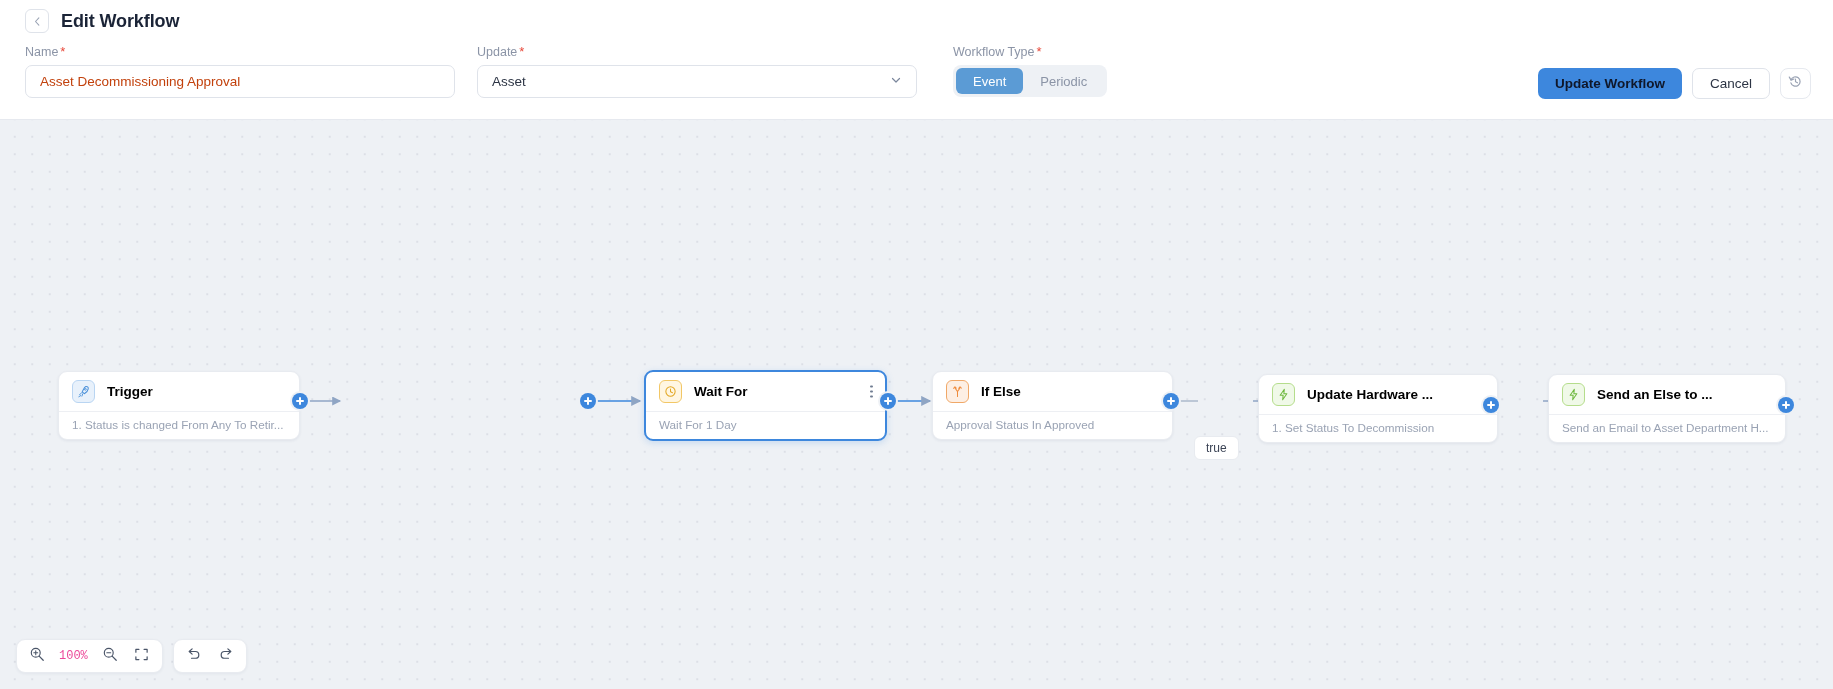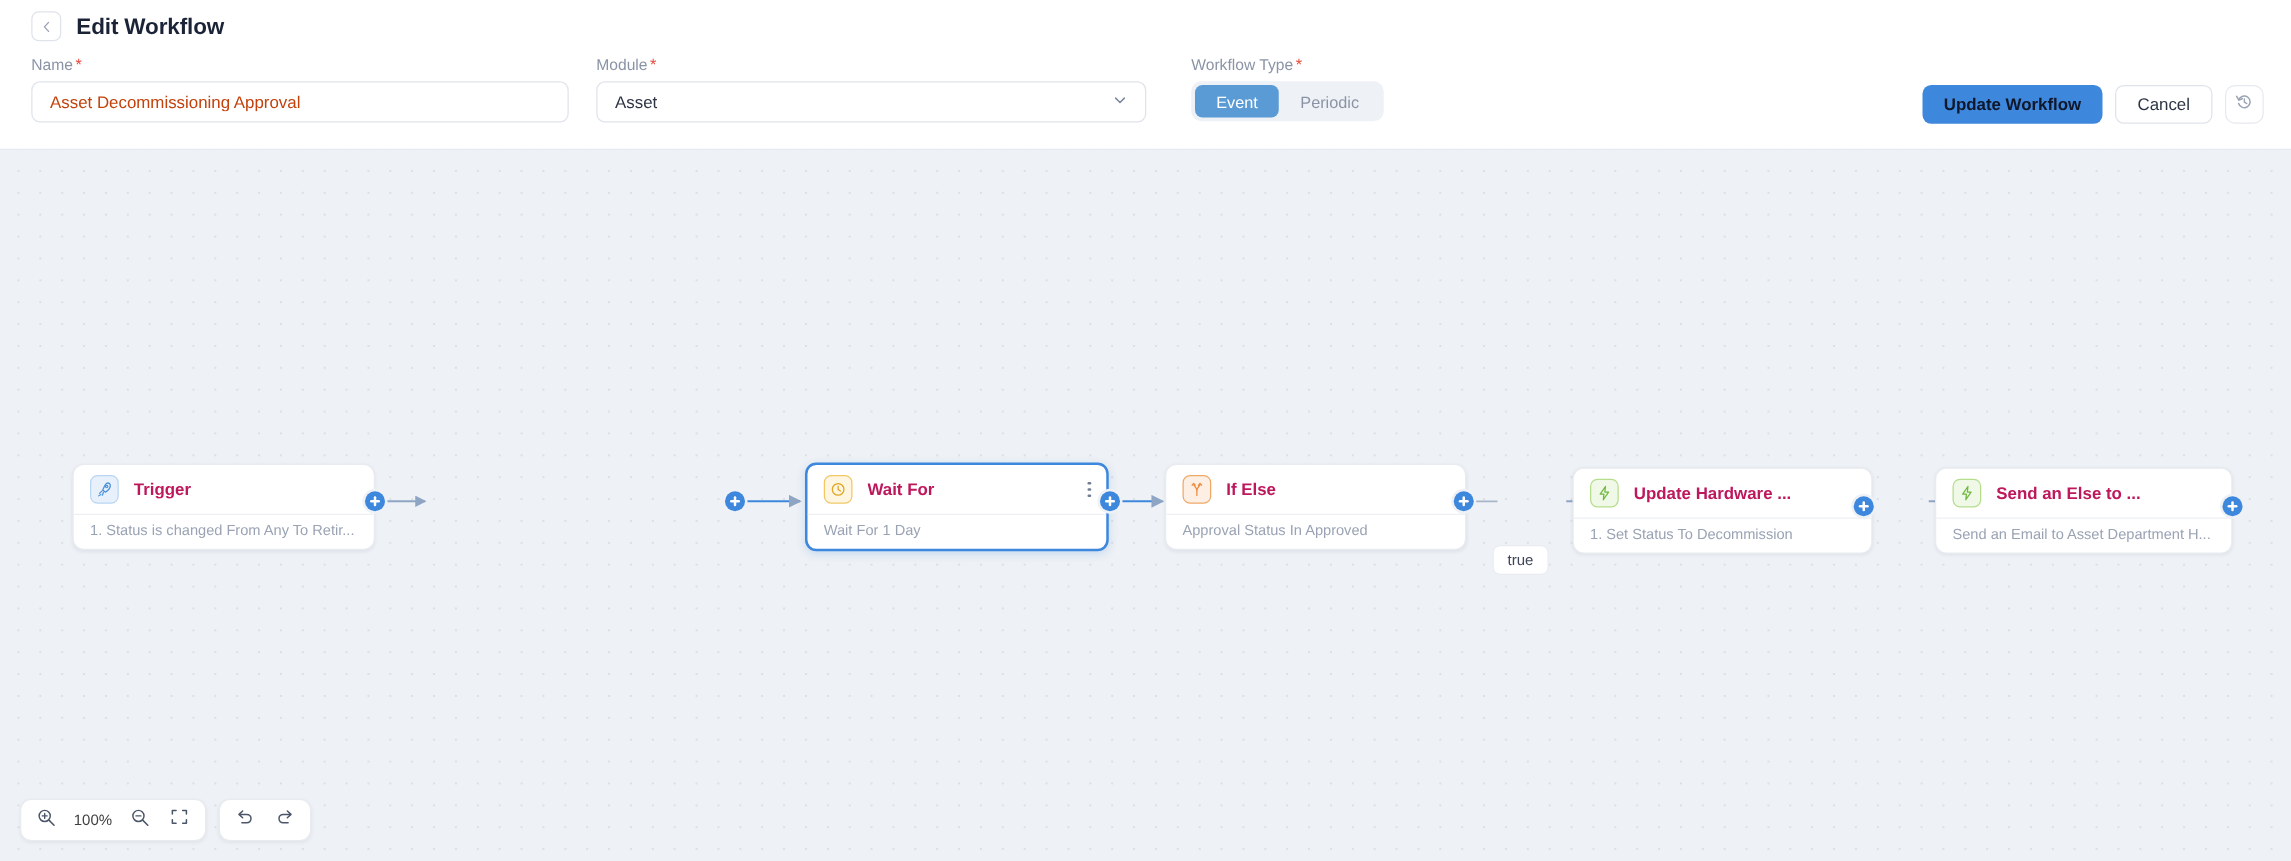--- a/index.html
+++ b/index.html
@@ -138,21 +138,21 @@
   .node-icon {
     width: 23px; height: 23px; border-radius: 6px;
     display: flex; align-items: center; justify-content: center;
     flex: 0 0 auto;
   }
   .ic-blue   { background: #e8f1fb; border: 1px solid #b9d5f2; }
   .ic-green  { background: #f0f9e8; border: 1px solid #b5dd8c; }
   .ic-amber  { background: #fff6e2; border: 1px solid #f2c766; }
   .ic-orange { background: #fdefe4; border: 1px solid #f0a868; }
   .node-title {
-    font-size: 13.5px; font-weight: bold; color: #be185d;
+    font-size: 13.5px; font-weight: bold; color: #000000;
     white-space: nowrap; overflow: hidden;
   }
   .node-menu {
     position: absolute; right: 12px; top: 50%;
     transform: translateY(-50%);
     display: flex; flex-direction: column; gap: 2.5px;
     cursor: pointer;
   }
   .node-menu span {
     display: block; width: 2.6px; height: 2.6px;
@@ -199,22 +199,22 @@
     height: 34px; display: flex; align-items: center;
     padding: 0 6px; gap: 4px;
     box-shadow: 0 1px 3px rgba(30,45,80,0.06);
   }
   .tb-btn {
     width: 28px; height: 28px; border-radius: 6px;
     display: flex; align-items: center; justify-content: center;
     cursor: pointer; color: #4a5568;
   }
   .tb-zoom-val {
-    font-size: 12px; color: #404040; padding: 0 4px;
-    min-width: 34px; text-align: right;
+    font-size: 12px; color: #ec4899; padding: 0 4px;
+    min-width: 34px; text-align: right; font-family: Liberation Mono, monospace;
   }
 </style>
 </head>
 <body>
 
 <div class="app">
 
   <div class="header">
 
     <div class="title-row">
@@ -229,21 +229,21 @@
     </div>
 
     <div class="fields">
 
       <div class="field" style="left:25px; top:6px;">
         <label class="field-label"><span>Name</span><span class="req">*</span></label>
         <input class="text-input" type="text" value="Asset Decommissioning Approval" style="">
       </div>
 
       <div class="field" style="left:477px; top:6px;">
-        <label class="field-label"><span>Module</span><span class="req">*</span></label>
+        <label class="field-label"><span>Update</span><span class="req">*</span></label>
         <div class="select-box">
           <span>Asset</span>
           <span class="chev">
             <svg width="12" height="12" viewBox="0 0 12 12">
                 <path d="M2.5 4.5 L6 8 L9.5 4.5" fill="none" stroke="#7b879c" stroke-width="1.2" stroke-linecap="round" stroke-linejoin="round"></path>
               </svg>
           </span>
         </div>
       </div>
 

